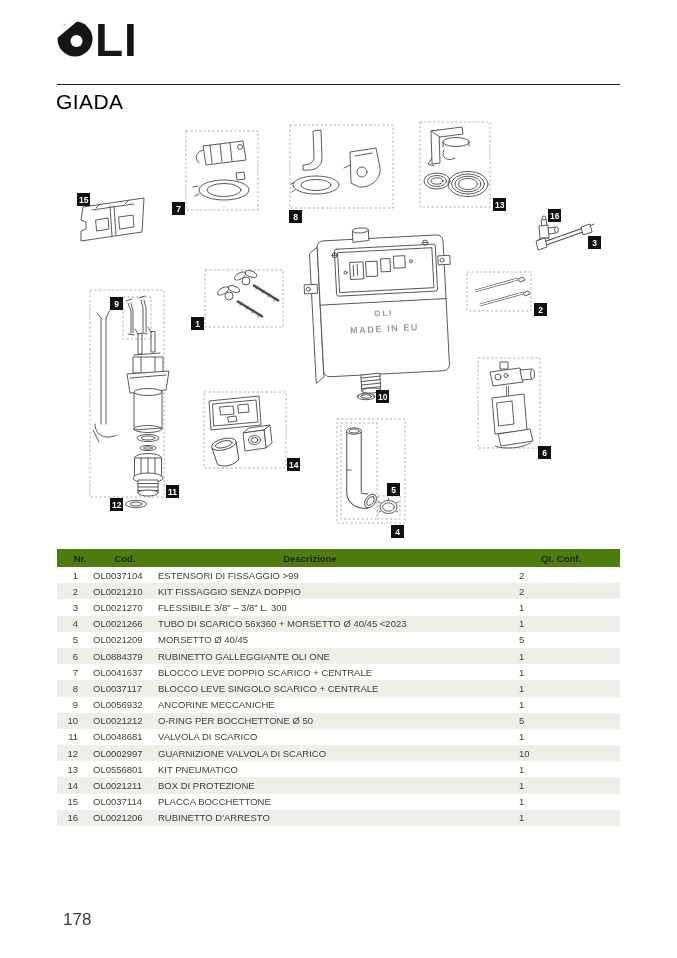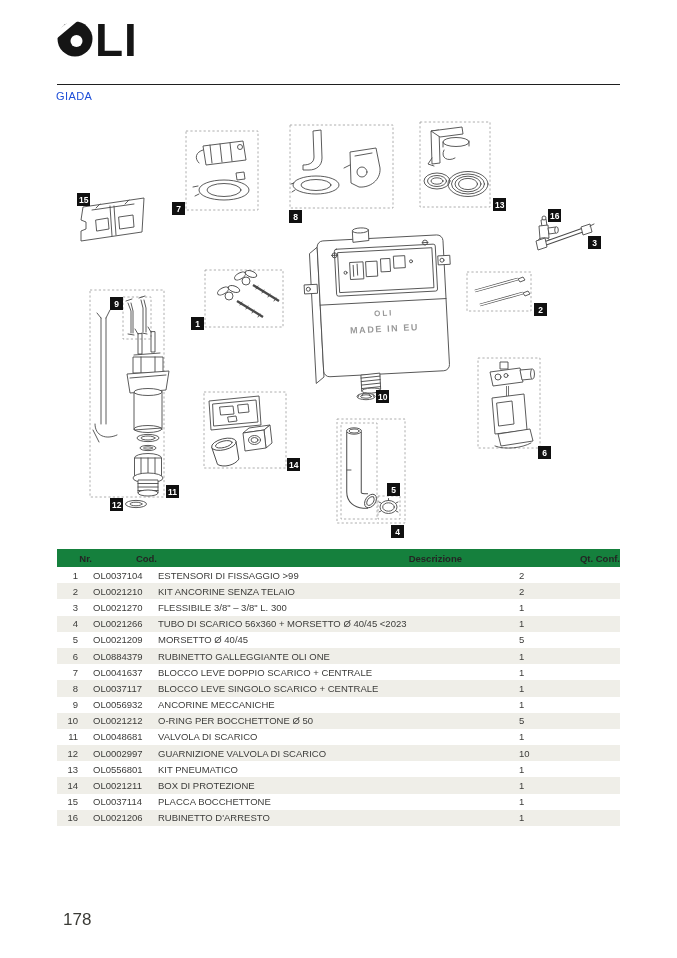--- a/index.html
+++ b/index.html
@@ -3,38 +3,38 @@
 <meta charset="utf-8">
 <style>
   html,body { margin:0; padding:0; background:#ffffff; }
   .page {
     position:relative; width:650px; height:958px; background:#fff;
     font-family:"Liberation Sans", sans-serif; overflow:hidden;
   }
   
   .logo { position:absolute; left:57px; top:16px; width:80px; height:48px; }
   .rule { position:absolute; left:57px; top:84px; width:563px; height:1px; background:#1f1f1f; }
-  .title { position:absolute; left:56px; top:90px; font-size:11px; color:#1d4ed8; letter-spacing:.4px; }
+  .title { position:absolute; left:56px; top:90px; font-size:21px; color:#000000; letter-spacing:.4px; }
   
   .art { position:absolute; left:0; top:0; width:677px; height:958px; pointer-events:none; }
   .ln  { fill:none; stroke:#4a4a4a; stroke-width:.9; stroke-linejoin:round; stroke-linecap:round; }
   .fw  { fill:#ffffff; stroke:#4a4a4a; stroke-width:.9; stroke-linejoin:round; }
   .dbox{ fill:none; stroke:#9a9a9a; stroke-width:.8; stroke-dasharray:2.2 2.2; }
   .tank-brand  { font-family:"Liberation Sans",sans-serif; font-size:8px;  font-weight:bold; fill:#999; letter-spacing:2px; }
   .tank-origin { font-family:"Liberation Sans",sans-serif; font-size:9px;  font-weight:bold; fill:#999; letter-spacing:1.6px; }
   .callout {
     position:absolute; z-index:3; background:#101010; color:#fff;
     min-width:13px; height:13px; padding:0 2px; box-sizing:border-box;
     font-size:8.5px; font-weight:bold; display:flex; align-items:center; justify-content:center;
   }
   
   .table-wrap { position:absolute; left:57px; top:549px; width:563px; z-index:2; }
   table { border-collapse:collapse; width:563px; table-layout:fixed; }
   th, td { padding:0; margin:0; font-size:9.5px; color:#3c3c3a; white-space:nowrap; overflow:hidden; vertical-align:middle; }
-  thead th { background:#15803d; height:18px; font-weight:bold; color:#242424; text-align:right; }
+  thead th { background:#4d7c0f; height:18px; font-weight:bold; color:#242424; text-align:center; }
   tbody td { height:16.2px; }
   tbody tr:nth-child(even) td { background:#efeee8; }
   thead th.col-nr { padding-left:11px; }
   tbody td.col-nr { text-align:right; padding-right:14px; }
   .col-cod  { padding-left:1px;margin-top:8px; }
   .col-desc { padding-left:1px; }
   thead th.col-qt { padding-left:40px; }
   tbody td.col-qt { padding-left:57px; }
   
   .page-num { position:absolute; left:63px; top:910px; font-size:17px; color:#3b3b36; }
@@ -310,21 +310,21 @@
       <tbody>
           <tr>
             <td class="col-nr">1</td>
             <td class="col-cod">OL0037104</td>
             <td class="col-desc">ESTENSORI DI FISSAGGIO &gt;99</td>
             <td class="col-qt">2</td>
           </tr>
           <tr>
             <td class="col-nr">2</td>
             <td class="col-cod">OL0021210</td>
-            <td class="col-desc">KIT ANCORINE SENZA TELAIO</td>
+            <td class="col-desc">KIT FISSAGGIO SENZA DOPPIO</td>
             <td class="col-qt">2</td>
           </tr>
           <tr>
             <td class="col-nr">3</td>
             <td class="col-cod">OL0021270</td>
             <td class="col-desc">FLESSIBILE 3/8" – 3/8" L. 300</td>
             <td class="col-qt">1</td>
           </tr>
           <tr>
             <td class="col-nr">4</td>

